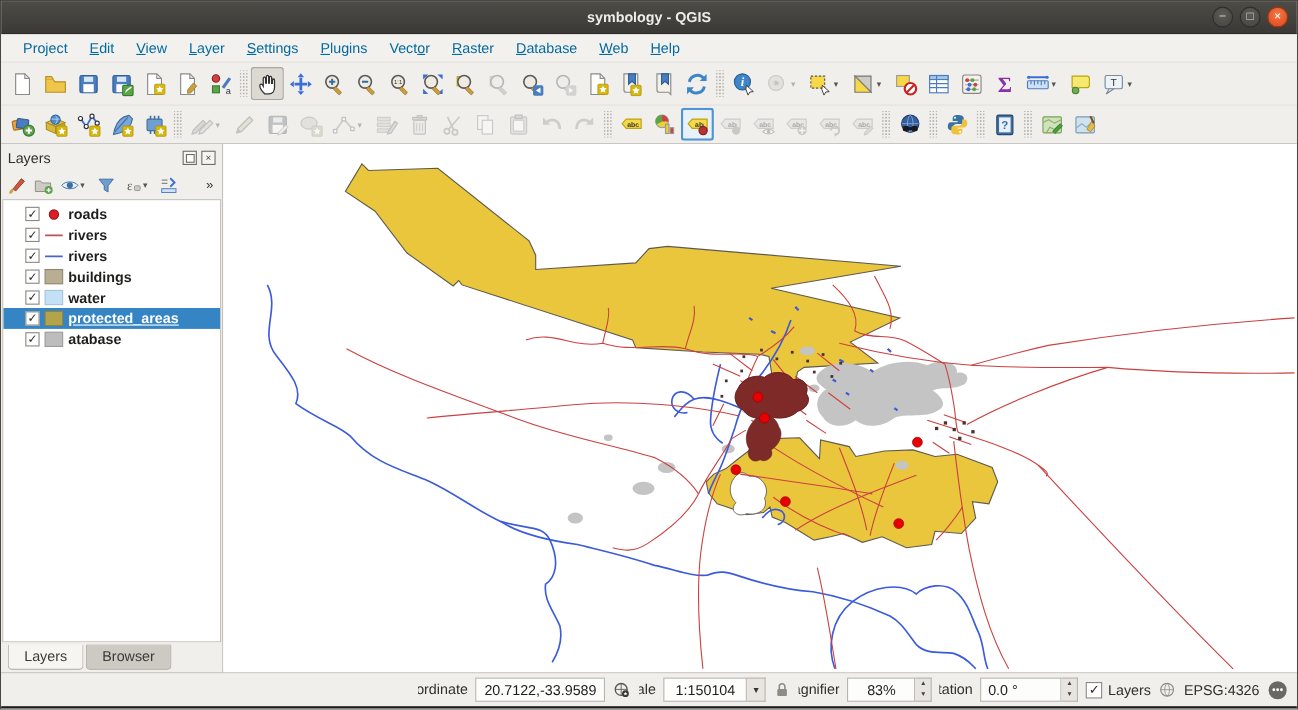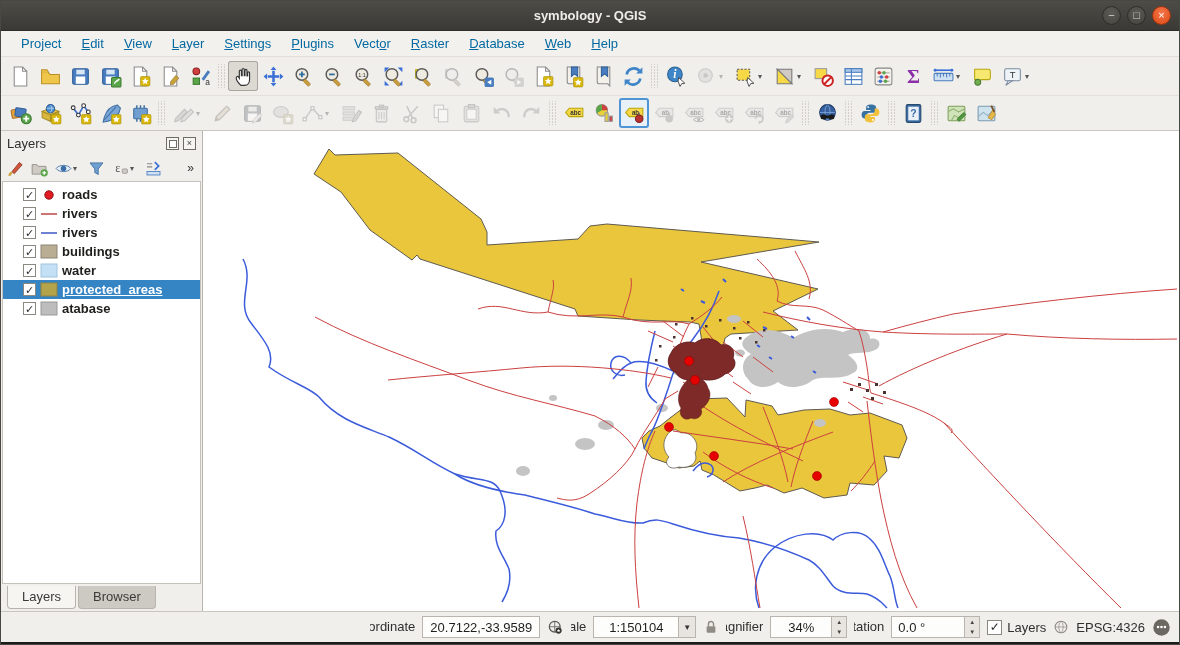--- a/index.html
+++ b/index.html
@@ -966,35 +966,35 @@
     <svg width="17" height="17" viewBox="0 0 22 22">
         <circle cx="10" cy="10" r="7" fill="none" stroke="#5a5852" stroke-width="1.6"></circle>
         <path d="M10 3v14M3 10h14" stroke="#5a5852"></path>
         <circle cx="15" cy="15" r="4" fill="#3a3834"></circle>
         <path d="M15 12.8l.7 1.4 1.5.2-1.1 1 .3 1.5-1.4-.7-1.4.7.3-1.5-1.1-1 1.5-.2z" fill="#fff"></path>
       </svg>
     <div class="clip" style="width:15px">
         <span>Scale</span>
       </div>
     <div style="display:flex">
-      <div class="sbox" style="width:86px">
+      <div class="sbox" style="width:76px">
           <span>1:150104</span>
         </div>
       <div class="combo-arrow">▼</div>
     </div>
     <svg width="16" height="16" viewBox="0 0 22 22">
         <rect x="5" y="10" width="12" height="9" rx="1.5" fill="#8f8c86"></rect>
         <path d="M7.5 10V7a3.5 3.5 0 0 1 7 0v3" fill="none" stroke="#8f8c86" stroke-width="2"></path>
       </svg>
     <div class="clip" style="width:37px">
         <span>Magnifier</span>
       </div>
     <div style="display:flex">
       <div class="sbox" style="width:62px">
-          <span>34%</span>
+          <span>83%</span>
         </div>
       <div class="spin">
           <div>▲</div>
           <div>▼</div>
         </div>
     </div>
     <div class="clip" style="width:30px">
         <span>Rotation</span>
       </div>
     <div style="display:flex">

